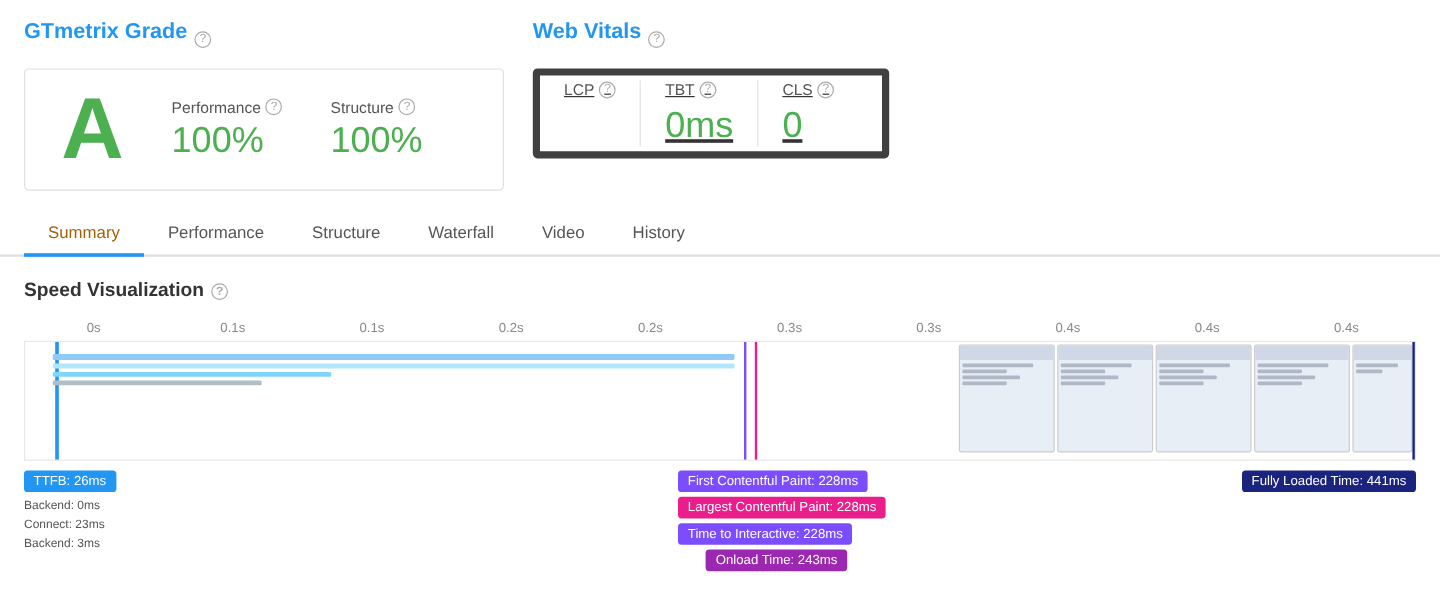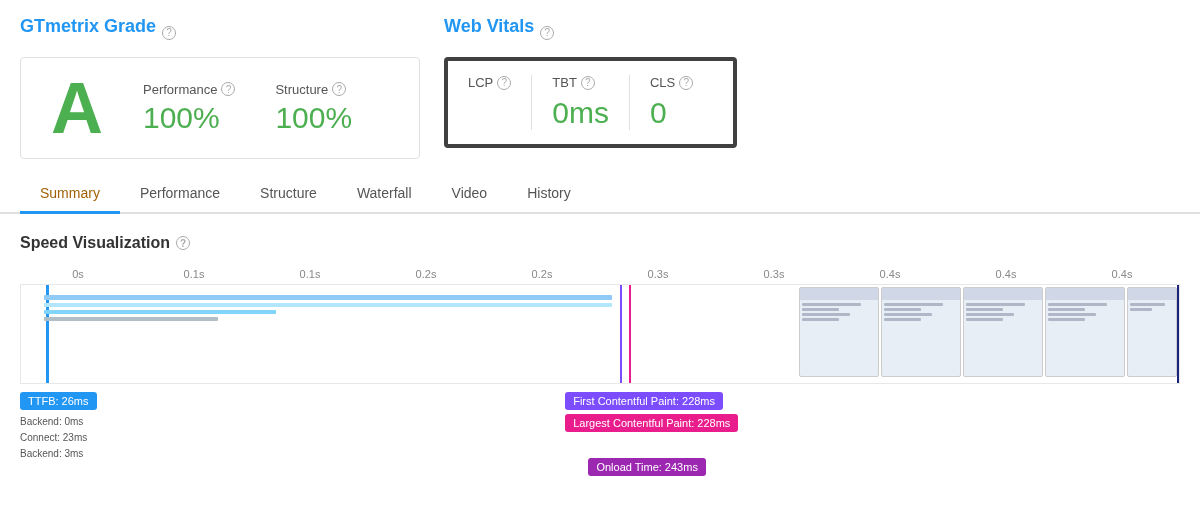--- a/index.html
+++ b/index.html
@@ -66,24 +66,25 @@
       color: #2196f3;
       font-size: 18px;
       font-weight: bold;
       margin-bottom: 12px;
       display: flex;
       align-items: center;
       gap: 6px;
     }
 
     .web-vitals-card {
-      border: 4px solid #404040;
+      border: 6px solid #404040;
       border-radius: 4px;
-      padding: 14px 20px;
+      padding: 4px 20px;
       flex: 1;
+      text-decoration: underline;
     }
 
     .web-vitals-metrics {
       display: flex;
       gap: 0;
     }
 
     .vital-item {
       flex: 1;
       padding: 0 20px 0 0;
@@ -479,20 +480,26 @@
       </div>
 
       <div class="timing-label label-fcp" style="left: 47%; top: 0;">
         <span>First Contentful Paint: 228ms</span>
       </div>
 
       <div class="timing-label label-lcp" style="left: 47%; top: 22px;">
         <span>Largest Contentful Paint: 228ms</span>
       </div>
 
+      <div class="timing-label label-tti" style="left: 47%; top: 44px;">
+        <span>Time to Interactive: 228ms</span>
+      </div>
 
       <div class="timing-label label-onload" style="left: 49%; top: 66px;">
         <span>Onload Time: 243ms</span>
       </div>
 
+      <div class="timing-label label-flt" style="right: 0; top: 0; position: absolute; background: #1a237e;">
+        <span>Fully Loaded Time: 441ms</span>
+      </div>
     </div>
   </div>
 </div>
 
 </body></html>

